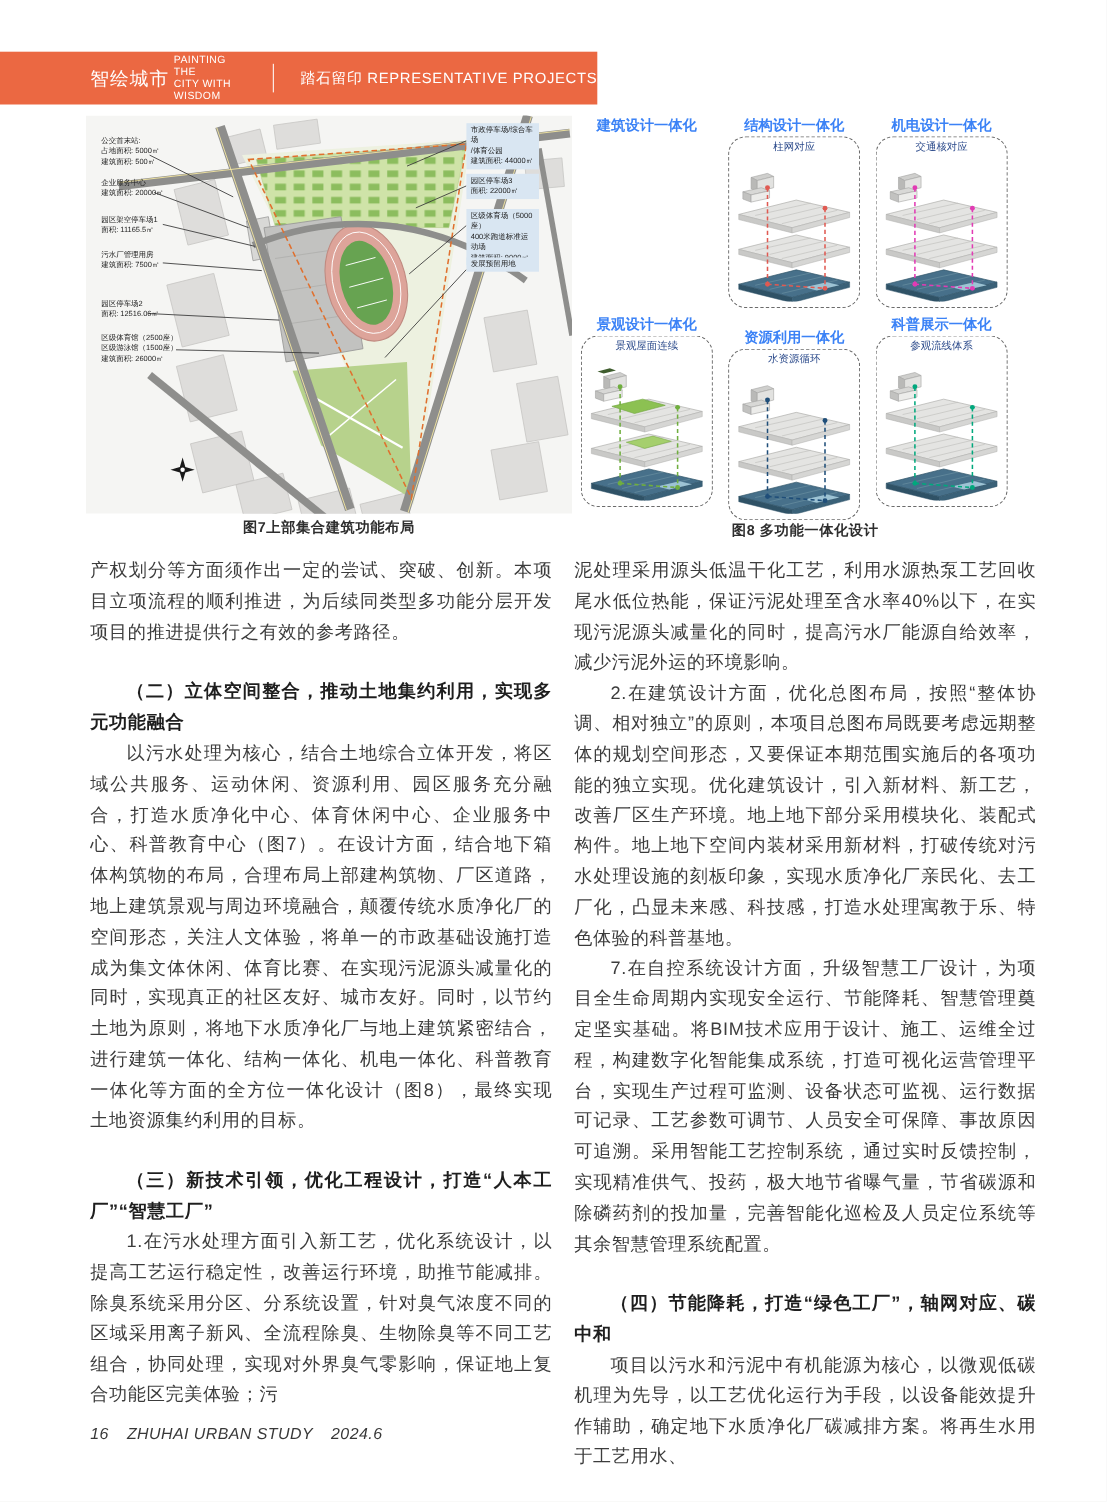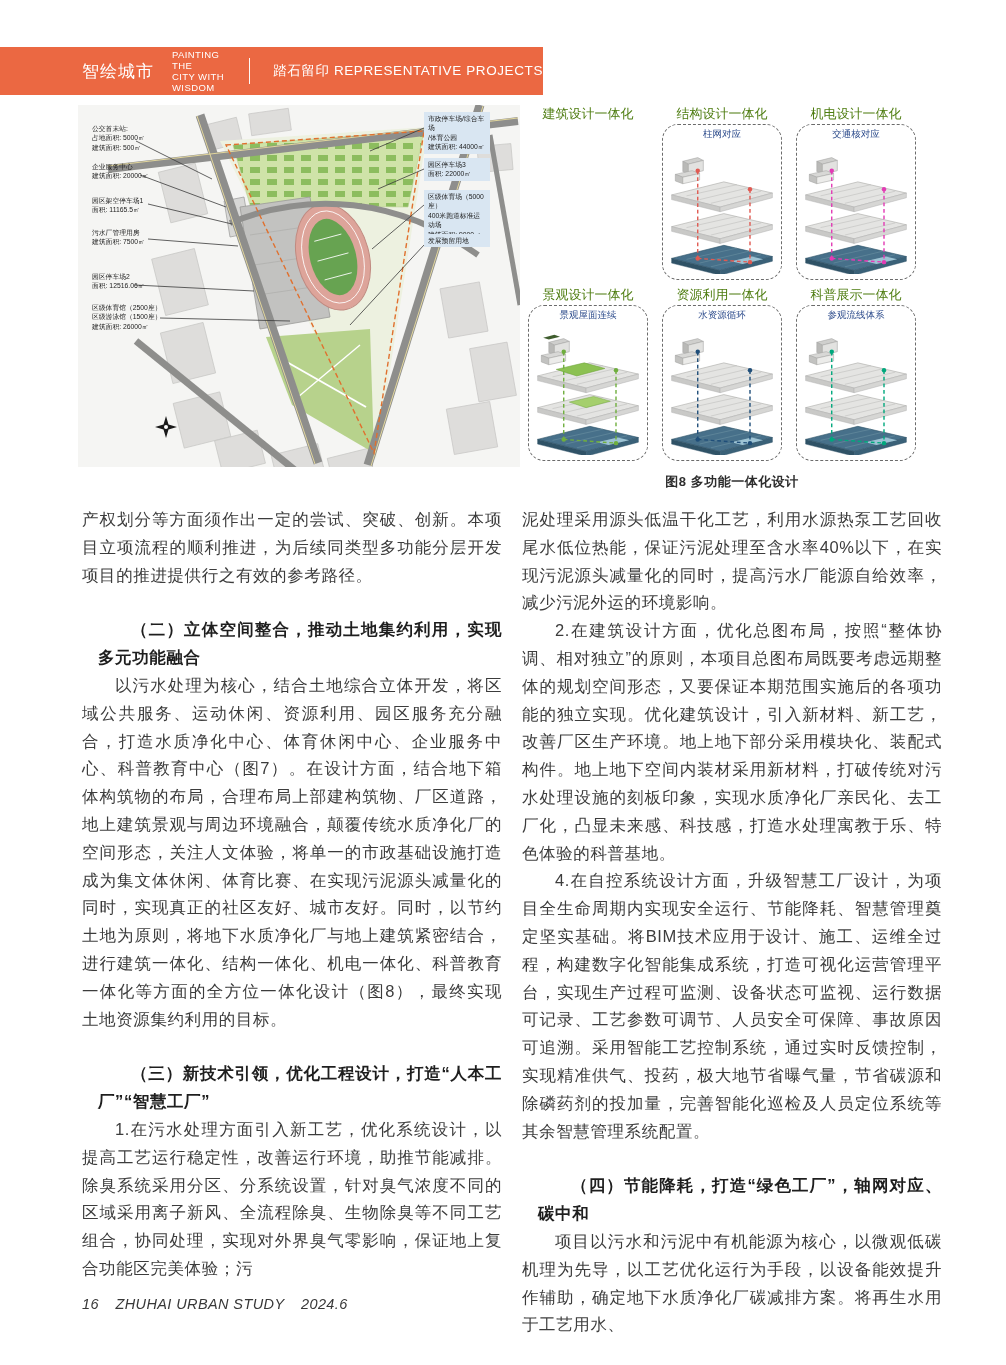--- a/index.html
+++ b/index.html
@@ -9,21 +9,21 @@
     font-family:"Liberation Sans","DejaVu Sans",sans-serif;
   }
 
   
   .banner{
     position:absolute; left:0; top:47px; width:543px; height:48px;
     background:#EB6842; color:#fff; display:flex; align-items:center;
     box-sizing:border-box; padding-left:82px;
   }
   .brand-cn{font-size:17px; font-weight:normal; letter-spacing:1px; white-space:nowrap;}
-  .brand-en{font-size:9.5px; line-height:11px; margin-left:18px; white-space:pre-line; letter-spacing:.4px;}
+  .brand-en{font-size:9.5px; line-height:11px; margin-left:4px; white-space:pre-line; letter-spacing:.4px;}
   .banner-divider{width:1px; height:26px; background:rgba(255,255,255,.95); margin:0 24px;}
   .section-label{font-size:13.5px; letter-spacing:.6px; white-space:nowrap;}
 
   
   .figure7{position:absolute; left:78px; top:105px; width:442px; height:385px;}
   .figure7 svg.map{position:absolute; left:0; top:0;}
   .map-label{
     position:absolute; font-size:6.8px; line-height:9.4px; color:#1c1c1c;
     white-space:pre-line; letter-spacing:0;
   }
@@ -34,42 +34,42 @@
     position:absolute; left:0; width:100%; text-align:center;
     font-size:13px; font-weight:bold; color:#2e2e2e; letter-spacing:.5px;
   }
   .figure7 .fig-caption{top:366px;}
 
   
   .figure8{position:absolute; left:524px; top:105px; width:416px; height:385px;}
   .figure8 .fig-caption{top:368px;}
   .panel{position:absolute; width:120px;}
   .panel-title{
-    font-size:13px; font-weight:normal; color:#4d7c0f; text-align:center;
+    font-size:13px; font-weight:bold; color:#3b82f6; text-align:center;
     height:16px; line-height:16px; white-space:nowrap;
   }
   .panel-box{
     margin-top:2px; height:156px; border:1.3px dashed #6b6b6b; border-radius:16px;
     box-sizing:border-box; padding-top:2px;
   }
   .panel-subtitle{font-size:9.5px; color:#2b4a8b; text-align:center; height:13px; line-height:13px;}
   .iso{display:block; margin:2px auto 0; width:112px; height:132px;}
   .panel.has-green{--green-display:inline;}
 
   
   .column{position:absolute; top:506px; width:420px;}
   .col-left{left:82px;}
   .col-right{left:522px;}
   .body-p{
     margin:0; font-size:16.5px; line-height:27.8px; color:#3c3c3c;
     text-align:justify; text-indent:2em; letter-spacing:.6px;
   }
   .body-p.no-indent{text-indent:0;}
   .sub-heading{
-    margin:27px 0 0 16px; font-size:16.5px; line-height:27.8px; font-weight:bold;
+    margin:27px 0 0 0; font-size:16.5px; line-height:27.8px; font-weight:bold;
     color:#1e1e1e; text-indent:2em; text-align:justify; letter-spacing:.6px;
   }
 
   
   .footer{
     position:absolute; left:82px; top:1296px; font-size:14.5px; color:#383838;
     letter-spacing:.4px;
   }
   .footer span{margin-right:12px;font-style:italic;}
 </style>
@@ -248,20 +248,21 @@
     <div class="map-label boxed" style="left:346px; top:7px;">市政停车场/综合车场
 /体育公园
 建筑面积: 44000㎡</div>
     <div class="map-label boxed" style="left:346px; top:53px;">园区停车场3
 面积: 22000㎡</div>
     <div class="map-label boxed" style="left:346px; top:85px;">区级体育场（5000座）
 400米跑道标准运动场
 建筑面积: 9000㎡</div>
     <div class="map-label boxed" style="left:346px; top:129px;">发展预留用地</div>
 
+    <div class="fig-caption">图7上部集合建筑功能布局</div>
   </div>
 
   <div class="figure8">
 
     <div class="panel has-green" style="left: 4px; top: 1px; --accent: #E6C31E;">
       <div class="panel-title">建筑设计一体化</div>
     </div>
 
     <div class="panel" style="left: 138px; top: 1px; --accent: #E05A52;">
       <div class="panel-title">结构设计一体化</div>
@@ -286,21 +287,21 @@
     <div class="panel has-green" style="left: 4px; top: 182px; --accent: #6FAE3E;">
       <div class="panel-title">景观设计一体化</div>
       <div class="panel-box">
         <div class="panel-subtitle">景观屋面连续</div>
         <svg class="iso" viewBox="0 0 120 132">
             <use href="#iso-tpl"></use>
           </svg>
       </div>
     </div>
 
-    <div class="panel" style="left: 138px; top: 182px; --accent: #1F4E79;">
+    <div class="panel" style="left: 138px; top: 194px; --accent: #1F4E79;">
       <div class="panel-title">资源利用一体化</div>
       <div class="panel-box">
         <div class="panel-subtitle">水资源循环</div>
         <svg class="iso" viewBox="0 0 120 132">
             <use href="#iso-tpl"></use>
           </svg>
       </div>
     </div>
 
     <div class="panel" style="left: 272px; top: 182px; --accent: #00A87D;">
@@ -320,21 +321,21 @@
     <p class="body-p no-indent">产权划分等方面须作出一定的尝试、突破、创新。本项目立项流程的顺利推进，为后续同类型多功能分层开发项目的推进提供行之有效的参考路径。</p>
     <h3 class="sub-heading">（二）立体空间整合，推动土地集约利用，实现多元功能融合</h3>
     <p class="body-p">以污水处理为核心，结合土地综合立体开发，将区域公共服务、运动休闲、资源利用、园区服务充分融合，打造水质净化中心、体育休闲中心、企业服务中心、科普教育中心（图7）。在设计方面，结合地下箱体构筑物的布局，合理布局上部建构筑物、厂区道路，地上建筑景观与周边环境融合，颠覆传统水质净化厂的空间形态，关注人文体验，将单一的市政基础设施打造成为集文体休闲、体育比赛、在实现污泥源头减量化的同时，实现真正的社区友好、城市友好。同时，以节约土地为原则，将地下水质净化厂与地上建筑紧密结合，进行建筑一体化、结构一体化、机电一体化、科普教育一体化等方面的全方位一体化设计（图8），最终实现土地资源集约利用的目标。</p>
     <h3 class="sub-heading">（三）新技术引领，优化工程设计，打造“人本工厂”“智慧工厂”</h3>
     <p class="body-p">1.在污水处理方面引入新工艺，优化系统设计，以提高工艺运行稳定性，改善运行环境，助推节能减排。除臭系统采用分区、分系统设置，针对臭气浓度不同的区域采用离子新风、全流程除臭、生物除臭等不同工艺组合，协同处理，实现对外界臭气零影响，保证地上复合功能区完美体验；污</p>
   </div>
 
   <div class="column col-right">
     <p class="body-p no-indent">泥处理采用源头低温干化工艺，利用水源热泵工艺回收尾水低位热能，保证污泥处理至含水率40%以下，在实现污泥源头减量化的同时，提高污水厂能源自给效率，减少污泥外运的环境影响。</p>
     <p class="body-p">2.在建筑设计方面，优化总图布局，按照“整体协调、相对独立”的原则，本项目总图布局既要考虑远期整体的规划空间形态，又要保证本期范围实施后的各项功能的独立实现。优化建筑设计，引入新材料、新工艺，改善厂区生产环境。地上地下部分采用模块化、装配式构件。地上地下空间内装材采用新材料，打破传统对污水处理设施的刻板印象，实现水质净化厂亲民化、去工厂化，凸显未来感、科技感，打造水处理寓教于乐、特色体验的科普基地。</p>
-    <p class="body-p">4.在自控系统设计方面，升级智慧工厂设计，为项目全生命周期内实现安全运行、节能降耗、智慧管理奠定坚实基础。将BIM技术应用于设计、施工、运维全过程，构建数字化智能集成系统，打造可视化运营管理平台，实现生产过程可监测、设备状态可监视、运行数据可记录、工艺参数可调节、人员安全可保障、事故原因可追溯。采用智能工艺控制系统，通过实时反馈控制，实现精准供气、投药，极大地节省曝气量，节省碳源和除磷药剂的投加量，完善智能化巡检及人员定位系统等其余智慧管理系统配置。</p>
+    <p class="body-p">7.在自控系统设计方面，升级智慧工厂设计，为项目全生命周期内实现安全运行、节能降耗、智慧管理奠定坚实基础。将BIM技术应用于设计、施工、运维全过程，构建数字化智能集成系统，打造可视化运营管理平台，实现生产过程可监测、设备状态可监视、运行数据可记录、工艺参数可调节、人员安全可保障、事故原因可追溯。采用智能工艺控制系统，通过实时反馈控制，实现精准供气、投药，极大地节省曝气量，节省碳源和除磷药剂的投加量，完善智能化巡检及人员定位系统等其余智慧管理系统配置。</p>
     <h3 class="sub-heading">（四）节能降耗，打造“绿色工厂”，轴网对应、碳中和</h3>
     <p class="body-p">项目以污水和污泥中有机能源为核心，以微观低碳机理为先导，以工艺优化运行为手段，以设备能效提升作辅助，确定地下水质净化厂碳减排方案。将再生水用于工艺用水、</p>
   </div>
 
   <div class="footer">
     <span>16</span>
     <span>ZHUHAI URBAN STUDY</span>
     <span>2024.6</span>
   </div>
 

